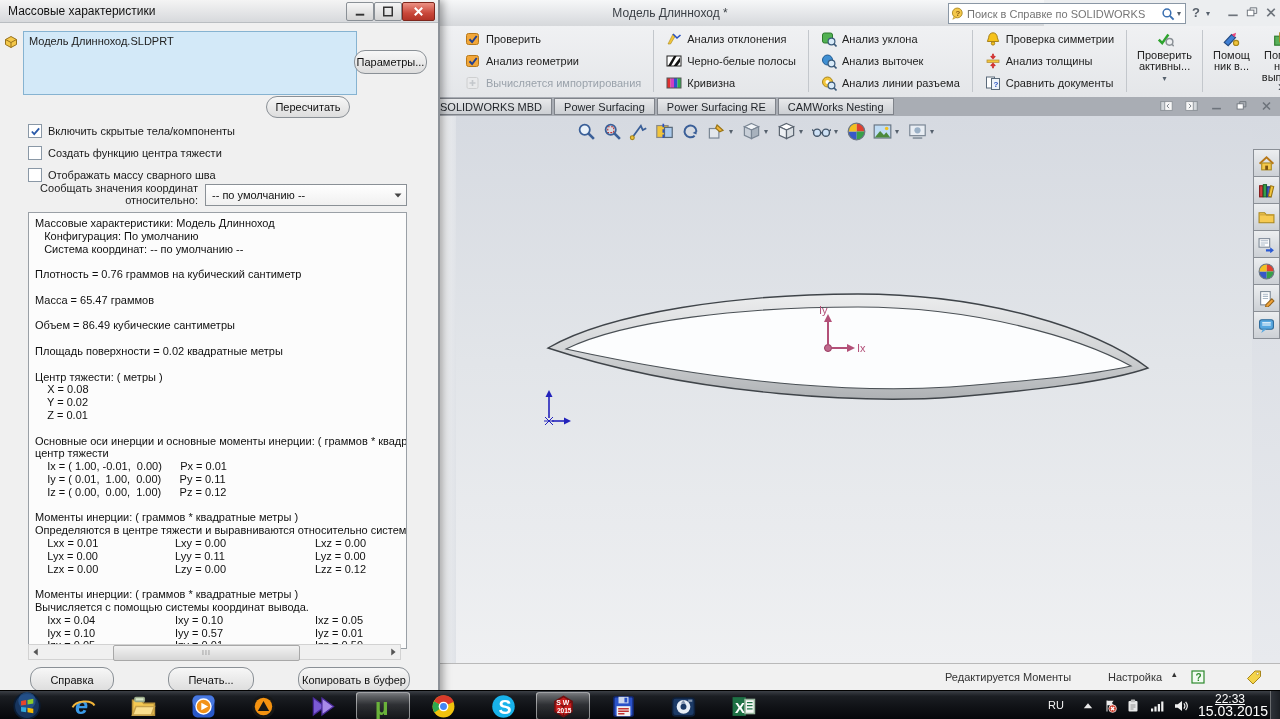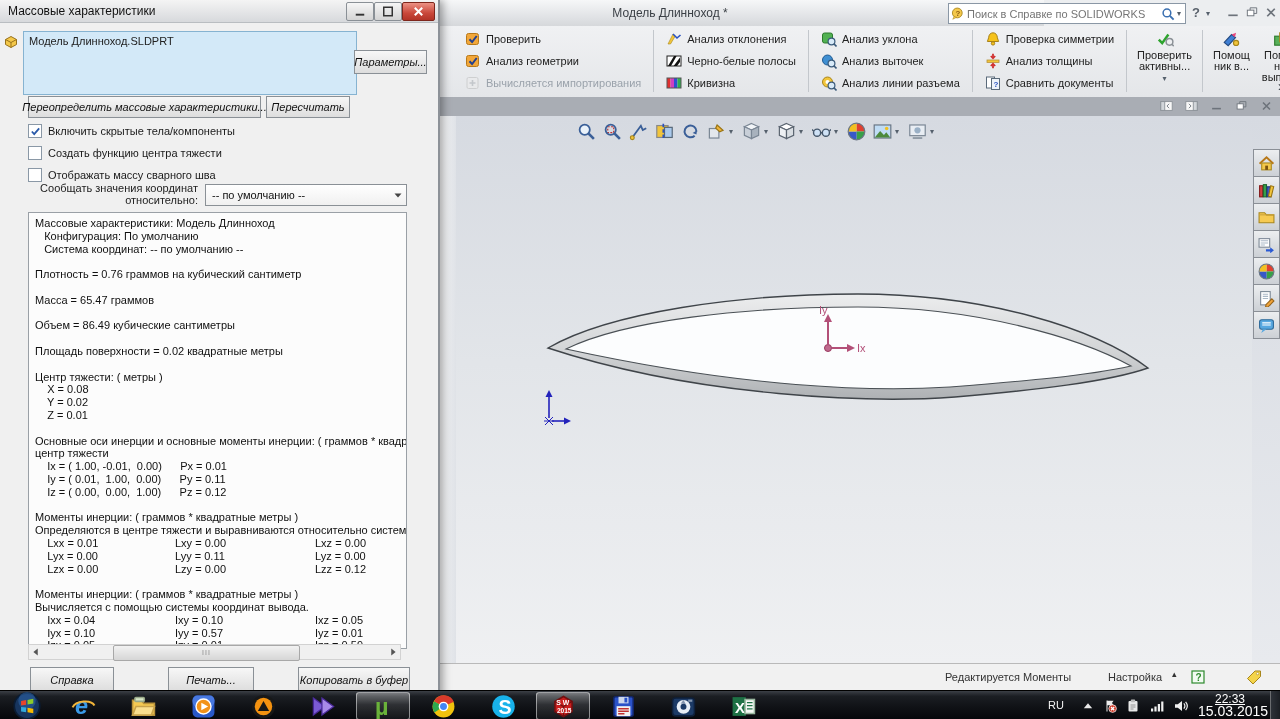--- a/index.html
+++ b/index.html
@@ -51,21 +51,21 @@
   
   .statusbar{left:0;top:663px;width:1280px;height:27px;background:#f1f1f1;border-top:1px solid #b9b9b9;}
   .sb-txt{top:7px;color:#333;}
   
   .dialog{left:0;top:0;width:438px;height:719px;background:#f0f0f0;border-right:2px solid #8d9298;box-shadow:3px 0 8px rgba(0,0,0,.35);z-index:50;}
   .dlg-title{left:0;top:0;width:100%;height:22px;background:linear-gradient(#f4f4f4,#d7d9dc);border-bottom:1px solid #b9bdc1;}
   .dlg-title-text{left:8px;top:4px;font-size:12px;color:#111;}
   .dlg-btn{top:2px;height:17px;border:1px solid #8a9096;border-radius:2px;background:linear-gradient(#f6f6f6,#d4d4d4);display:flex;align-items:center;justify-content:center;}
   .dlg-btn.close{background:linear-gradient(#ec9184,#c9473a 60%,#b23327);border-color:#7e261c;}
   .filefield{left:23px;top:31px;width:322px;height:56px;background:#d3e9f8;border:1px solid #86b3d1;padding:3px 5px;color:#222;}
-  .btn{background:linear-gradient(#f7f7f7,#dddddd);border:1px solid #8a9096;border-radius:0;color:#111;display:flex;align-items:center;justify-content:center;white-space:nowrap;font-style:italic;}
+  .btn{background:linear-gradient(#f7f7f7,#dddddd);border:1px solid #8a9096;border-radius:11px;color:#111;display:flex;align-items:center;justify-content:center;white-space:nowrap;}
   .chk-row{position:absolute;left:28px;display:flex;align-items:center;gap:6px;height:14px;}
   .chk-box{width:12px;height:12px;background:#fff;border:1px solid #8a98a6;display:flex;align-items:center;justify-content:center;}
   .coord-lbl{left:28px;top:182px;width:170px;text-align:right;line-height:12px;white-space:pre-line;color:#222;}
   .combo{left:205px;top:184px;width:200px;height:20px;background:linear-gradient(#ffffff,#f0f0f0);border:1px solid #8a9096;display:flex;align-items:center;}
   .combo .val{flex:1;padding-left:6px;color:#111;}
   .combo .arr{width:16px;height:16px;}
   .results{left:28px;top:212px;width:371px;height:431px;background:#fcfcfc;border:1px solid #9aa0a6;overflow:hidden;
            white-space:pre;line-height:12.8px;padding:4px 0 0 6px;color:#101010;tab-size:140px;-moz-tab-size:140px;}
   .hscroll{left:28px;top:644px;width:371px;height:14px;background:#f0f0f0;border:1px solid #d2d2d2;display:flex;align-items:stretch;}
   .hs-arr{width:14px;display:flex;align-items:center;justify-content:center;background:#f0f0f0;}
@@ -291,20 +291,26 @@
           </span>
           <span class="big-lbl">Помощ
 ник
 выпол...</span>
         </div>
       </div>
     <div class="abs overflow">»</div>
   </div>
 
   <div class="abs tabrow">
+    <div id="tabs">
+        <div class="sw-tab">SOLIDWORKS MBD</div>
+        <div class="sw-tab">Power Surfacing</div>
+        <div class="sw-tab">Power Surfacing RE</div>
+        <div class="sw-tab">CAMWorks Nesting</div>
+      </div>
     <div id="doc-controls">
       <span class="docbtn" id="i-pl">
           <svg viewBox="0 0 16 16" width="100%" height="100%" xmlns="http://www.w3.org/2000/svg">
             <rect x="1.5" y="3" width="13" height="10" fill="#f8f8f8" stroke="#8a9096"></rect>
             <rect x="1.5" y="3" width="4.5" height="10" fill="#d2d6da" stroke="#8a9096"></rect>
             <path d="M11 5.5L8.5 8l2.5 2.5" fill="none" stroke="#6d737b"></path>
           </svg>
         </span>
       <span class="docbtn" id="i-pr">
           <svg viewBox="0 0 16 16" width="100%" height="100%" xmlns="http://www.w3.org/2000/svg">
@@ -587,21 +593,20 @@
         </span>
     </div>
     <span class="abs ico16" style="left:3px;top:34px;" id="i-part">
         <svg viewBox="0 0 16 16" width="100%" height="100%" xmlns="http://www.w3.org/2000/svg">
           <path d="M2.5 5.5L8 2.5l5.5 3v5L8 13.5l-5.5-3z" fill="#f4c84a" stroke="#98721c"></path>
           <path d="M2.5 5.5L8 8.5l5.5-3M8 8.5v5" fill="none" stroke="#98721c"></path>
         </svg>
       </span>
     <div class="abs filefield">Модель Длинноход.SLDPRT</div>
     <div class="abs btn" style="left:354px;top:50px;width:71px;height:22px;">Параметры...</div>
-    <div class="abs btn" style="left:28px;top:96px;width:231px;height:20px;">Переопределить массовые характеристики...</div>
     <div class="abs btn" style="left:266px;top:96px;width:82px;height:20px;">Пересчитать</div>
     <div id="dlg-checkboxes">
         <div class="chk-row" style="top: 124px;">
           <span class="chk-box">
             <svg viewBox="0 0 12 12" width="11" height="11">
               <path d="M2 6l2.6 2.8L10 2.6" fill="none" stroke="#2a5aaa" stroke-width="2"></path>
             </svg>
           </span>
           <span>Включить скрытые тела/компоненты</span>
         </div>

